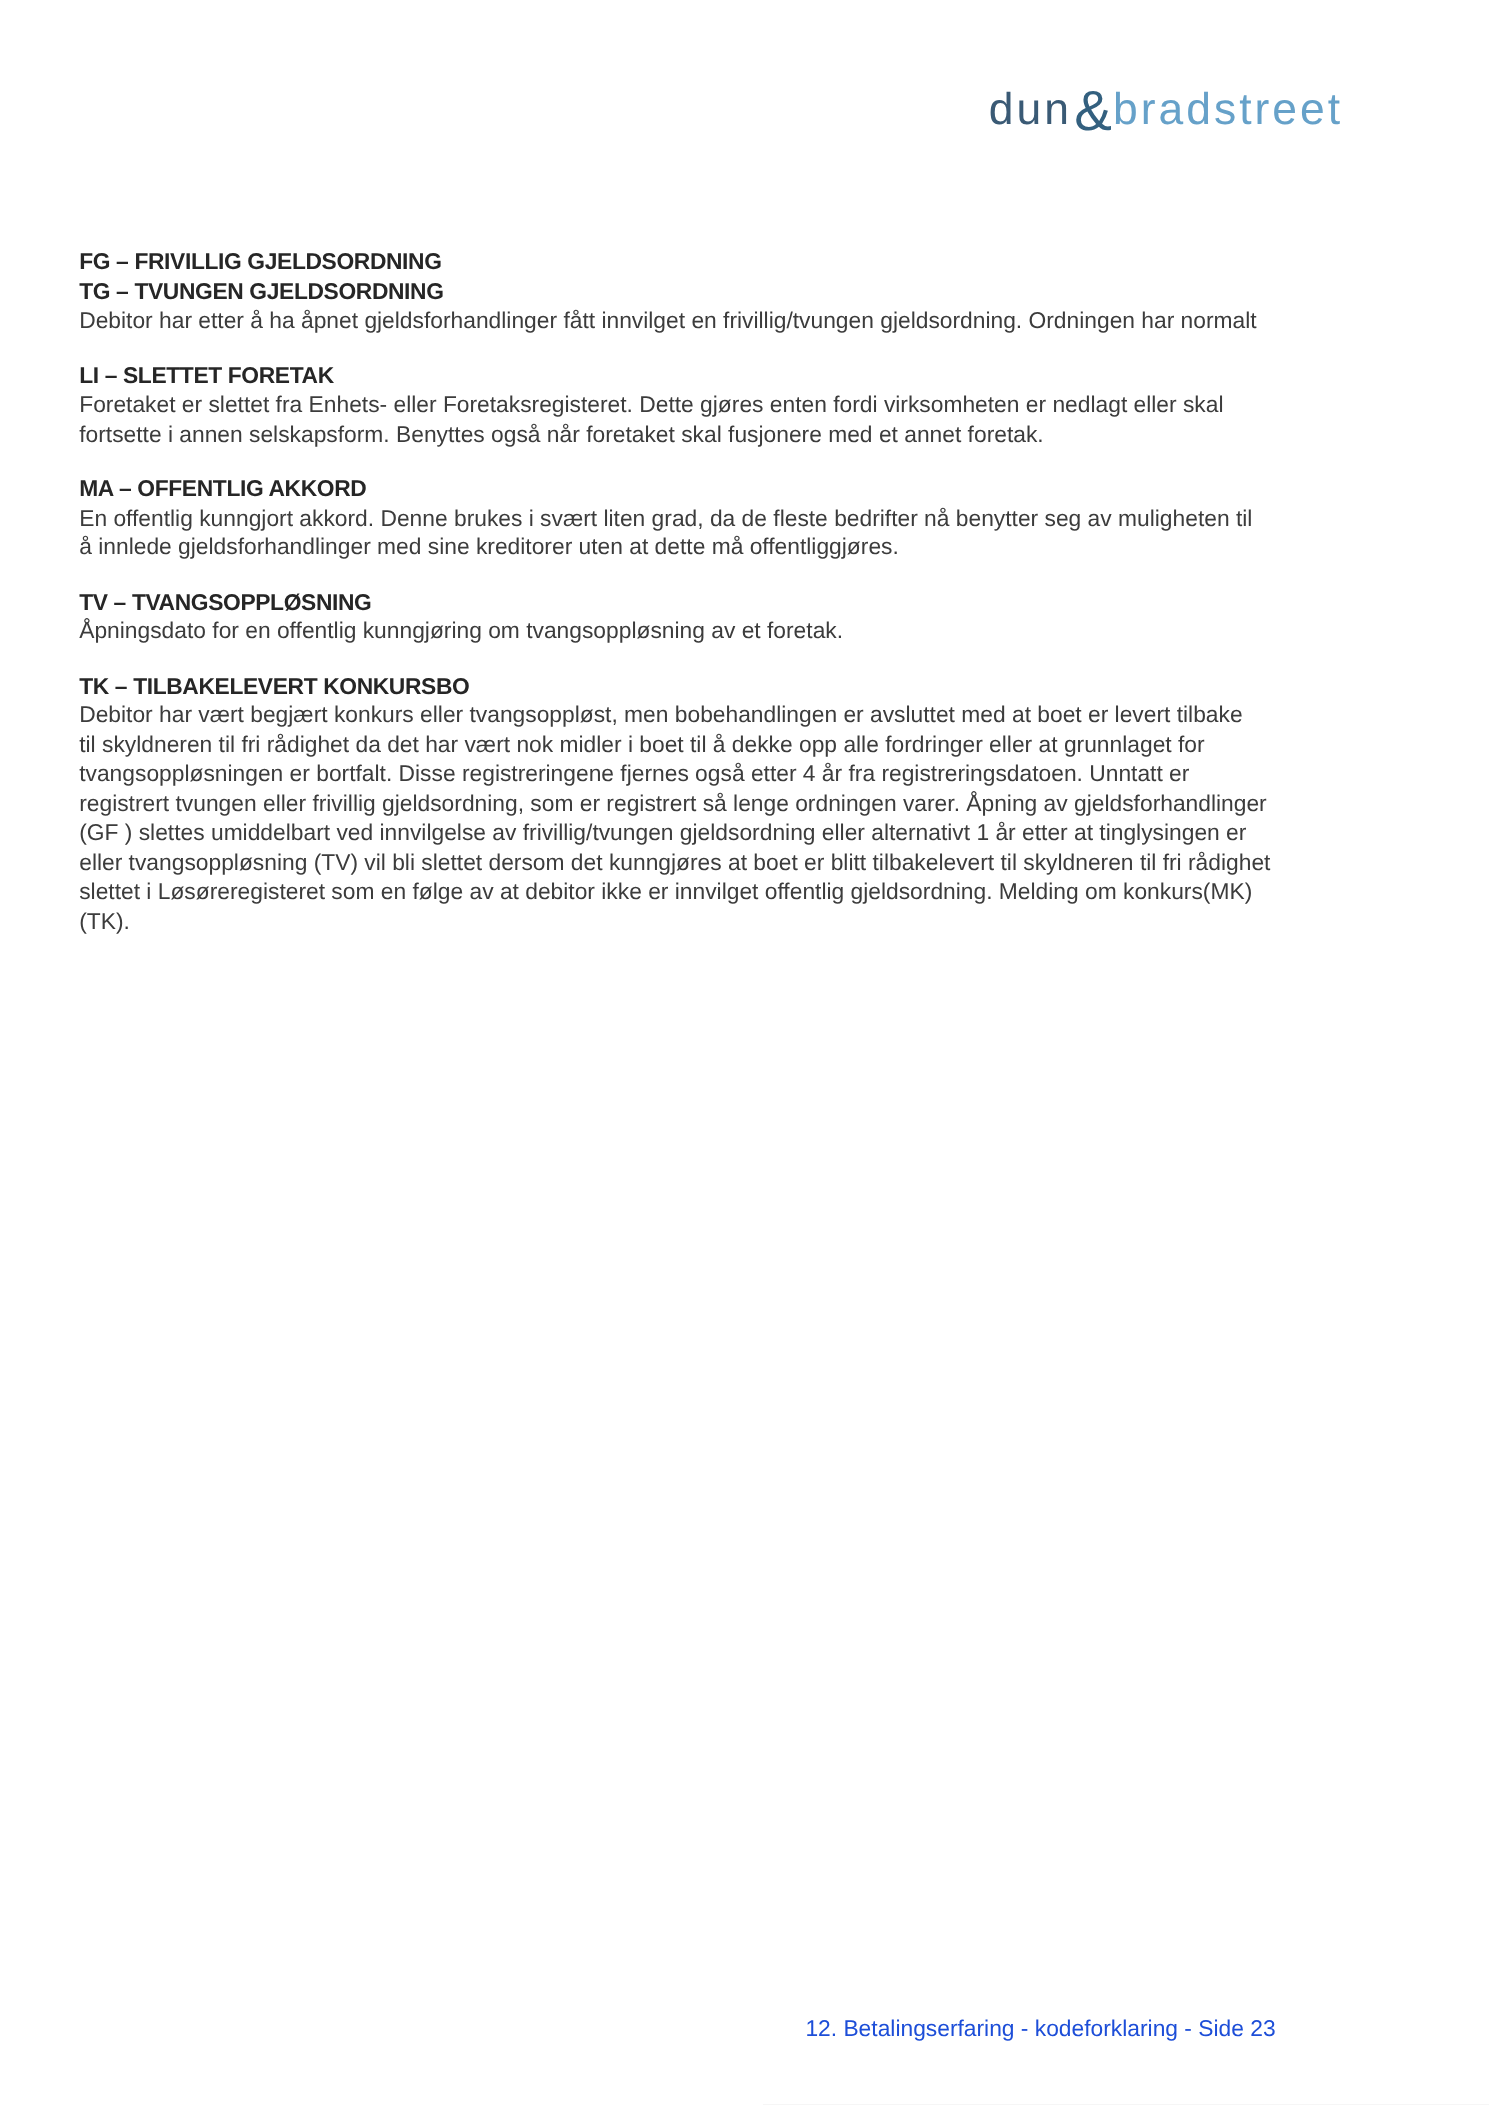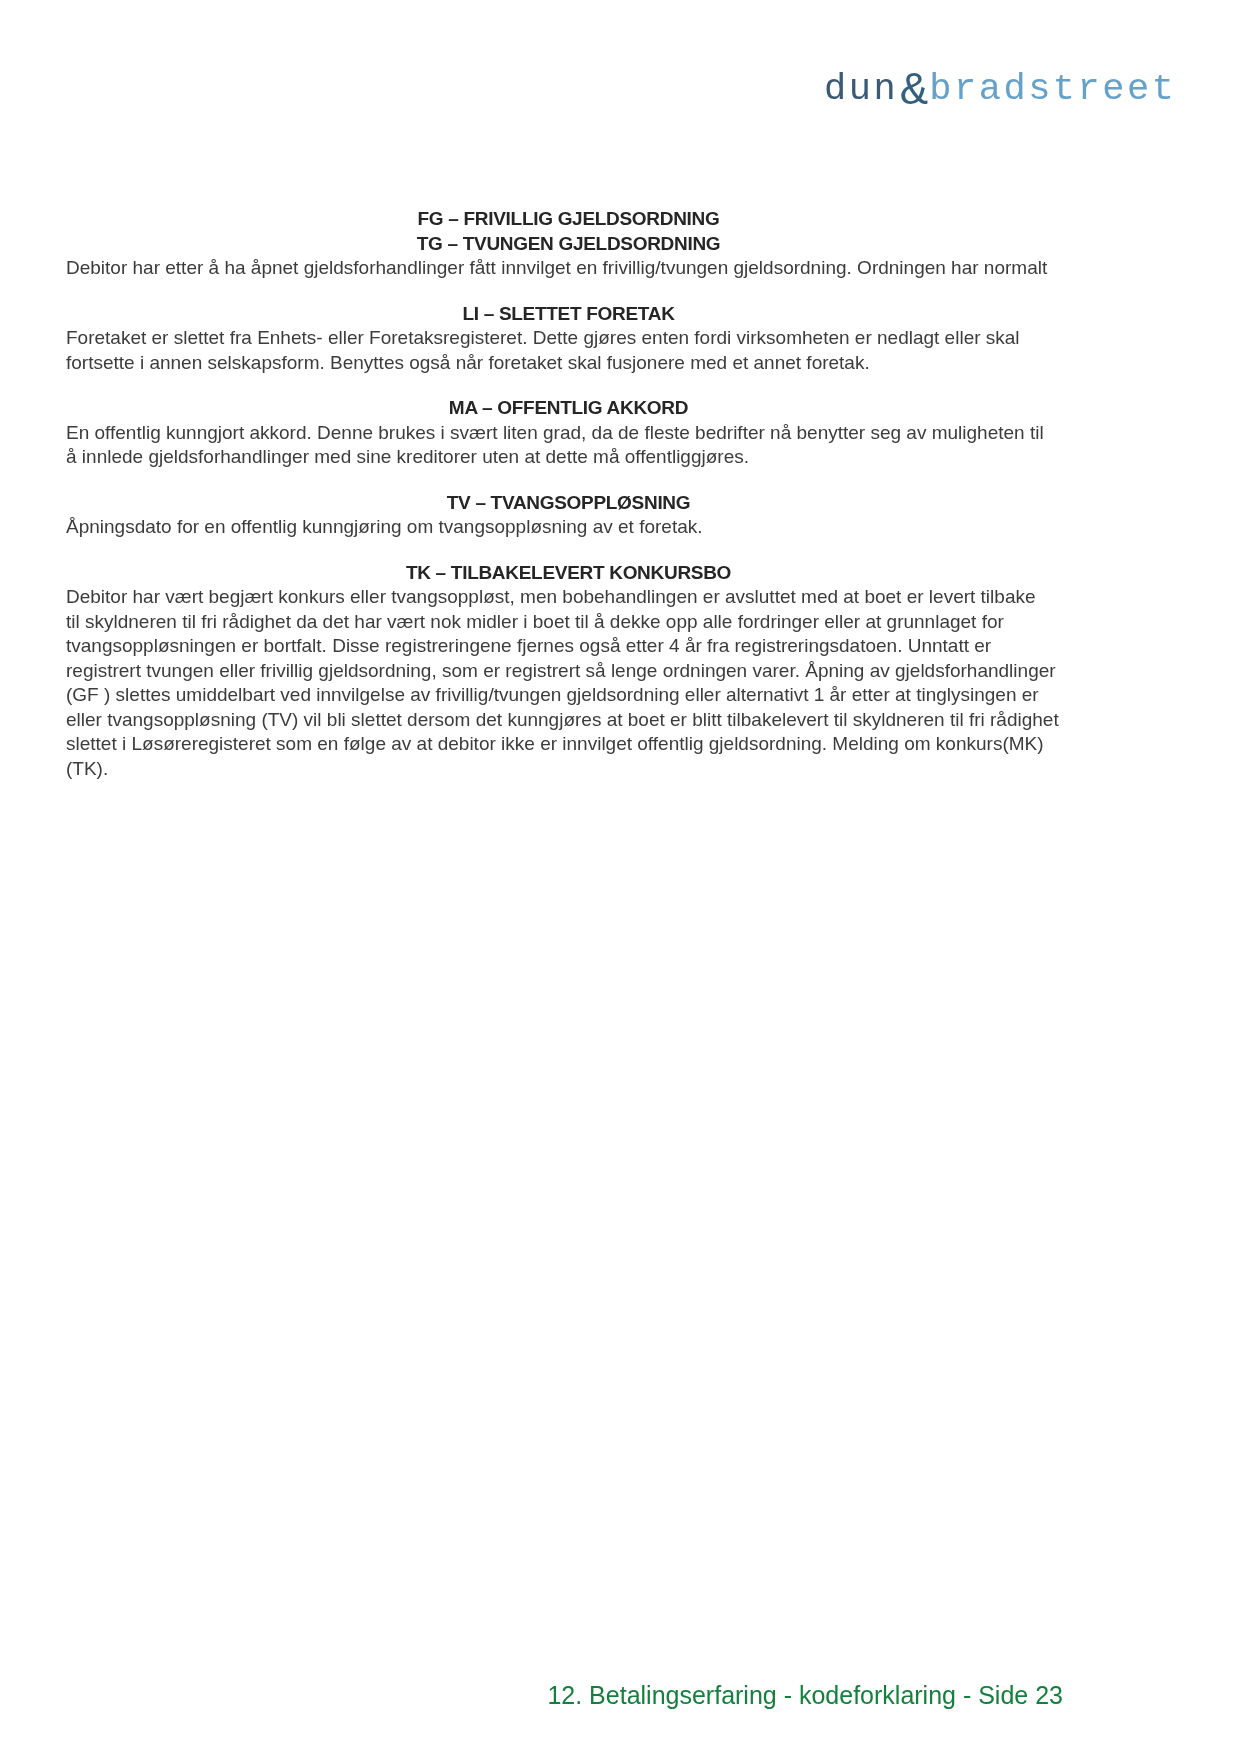--- a/index.html
+++ b/index.html
@@ -13,21 +13,21 @@
     height: 1754px;
     margin: 0 auto;
     background: #ffffff;
     font-family: "Liberation Sans", sans-serif;
     overflow: hidden;
   }
   .logo {
     position: absolute;
     top: 68px;
     left: 824px;
-    font-family: Liberation Mono, monospace;
+    font-family: Liberation Sans, sans-serif;
     font-weight: 400;
     font-size: 37px;
     letter-spacing: 2.5px;
     white-space: nowrap;
     line-height: 1;
   }
   .logo .amp {
     font-size: 47px;
     font-weight: 400;
     letter-spacing: 0;
@@ -43,35 +43,34 @@
   .section {
     margin-bottom: 21px;
   }
   .heading {
     font-size: 19px;
     font-weight: bold;
     line-height: 24.5px;
     color: #262626;
     letter-spacing: -0.3px;
     white-space: pre;
-    text-align: center;
   }
   .line {
     font-size: 19px;
     font-weight: 400;
     line-height: 24.5px;
     color: #3c3c3c;
     white-space: pre;
   }
   .footer {
     position: absolute;
     top: 1681px;
     right: 178px;
-    font-size: 25px;
-    color: #15803d;
+    font-size: 19px;
+    color: #1d4ed8;
     white-space: nowrap;
   }
 </style>
 </head>
 <body>
 
 <div class="page">
 
   <div class="logo">
     <span class="dun" style="color: rgb(58, 90, 117);">dun</span><span class="amp" style="color: rgb(51, 96, 127);">&amp;</span><span class="bradstreet" style="color: rgb(102, 161, 201);">bradstreet</span>

